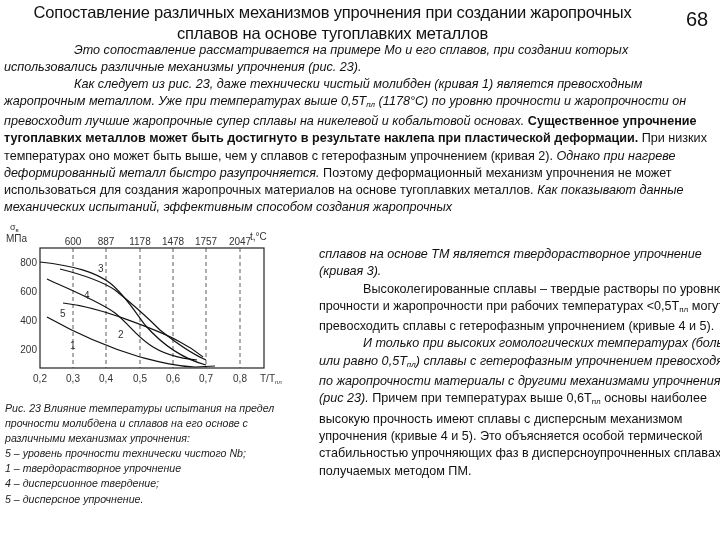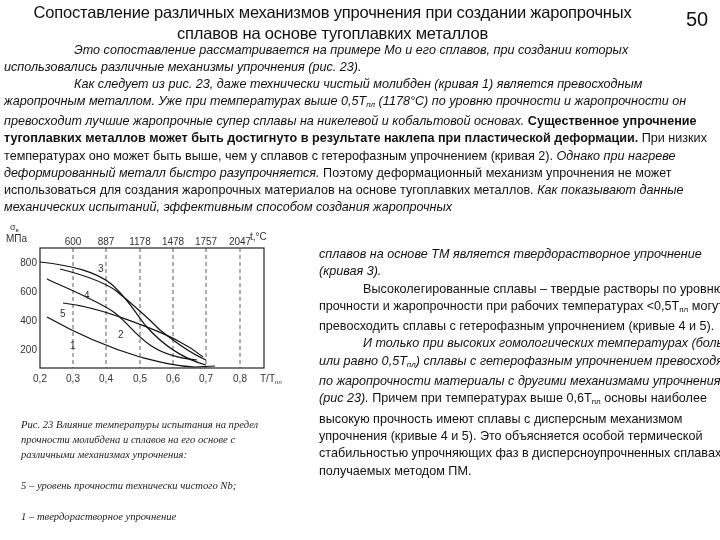--- a/index.html
+++ b/index.html
@@ -7,33 +7,33 @@
   .title { position:absolute; left:0; top:2px; width:665px; text-align:center; font-family:"Liberation Sans", sans-serif; font-size:16.5px; line-height:21px; color:#111; letter-spacing:-0.2px; }
   .pagenum { position:absolute; left:686px; top:8px; font-size:20px; font-family:"Liberation Sans", sans-serif; color:#111; }
   .top-text { position:absolute; left:4px; top:42px; width:706px; font-size:12.6px; line-height:17.1px; font-family:"Liberation Sans", sans-serif; }
   .top-text p { margin:0; }
   .bi { font-weight:normal; font-style:italic; }
   .b { font-weight:bold; }
   .ind { text-indent:70px; }
   .ind2 { text-indent:44px; }
   .chart { position:absolute; left:0; top:220px; width:290px; height:168px; }
   .caption { position:absolute; left:5px; top:401px; width:280px; font-size:10.6px; line-height:15.1px; font-style:italic; color:#222; }
-  .caption p { margin:16px;font-family:Liberation Serif, serif; }
+  .caption p { margin:0; }
   .right-text { position:absolute; left:290px; top:246px; width:425px; font-size:12.6px; line-height:17.3px;margin-left:29px; }
   .right-text p { margin:0; }
   sub { font-size:8px; vertical-align:-2px; }
 </style>
 </head>
 <body>
 
 <div class="title">
   <div>Сопоставление различных механизмов упрочнения при создании жаропрочных</div>
   <div>сплавов на основе тугоплавких металлов</div>
 </div>
-<div class="pagenum">50</div>
+<div class="pagenum">68</div>
 
 <div class="top-text">
   <p class="bi ind">Это сопоставление рассматривается на примере Мо и его сплавов, при создании которых использовались различные механизмы упрочнения (рис. 23).</p>
   <p class="ind"><span class="bi">Как следует из рис. 23, даже технически чистый молибден (кривая 1) является превосходным жаропрочным металлом. Уже при температурах выше 0,5T</span><sub class="bi">пл</sub><span class="bi"> (1178°С) по уровню прочности и жаропрочности он превосходит лучшие жаропрочные супер сплавы на никелевой и кобальтовой основах.</span><span class="b"> Существенное упрочнение тугоплавких металлов может быть достигнуто в результате наклепа при пластической деформации.</span><span> При низких температурах оно может быть выше, чем у сплавов с гетерофазным упрочнением (кривая 2). </span><span class="bi">Однако при нагреве деформированный металл быстро разупрочняется.</span><span> Поэтому деформационный механизм упрочнения не может использоваться для создания жаропрочных материалов на основе тугоплавких металлов. </span><span class="bi">Как показывают данные механических испытаний, эффективным способом создания жаропрочных</span></p>
 </div>
 
 <div class="chart">
   <svg width="290" height="168" viewBox="0 0 290 168" font-family="Liberation Sans, sans-serif" font-size="10" fill="#333">
     <text x="10" y="10" font-size="9">σ<tspan font-size="6" dy="2">в</tspan></text>
     <text x="6" y="22">МПа</text>

